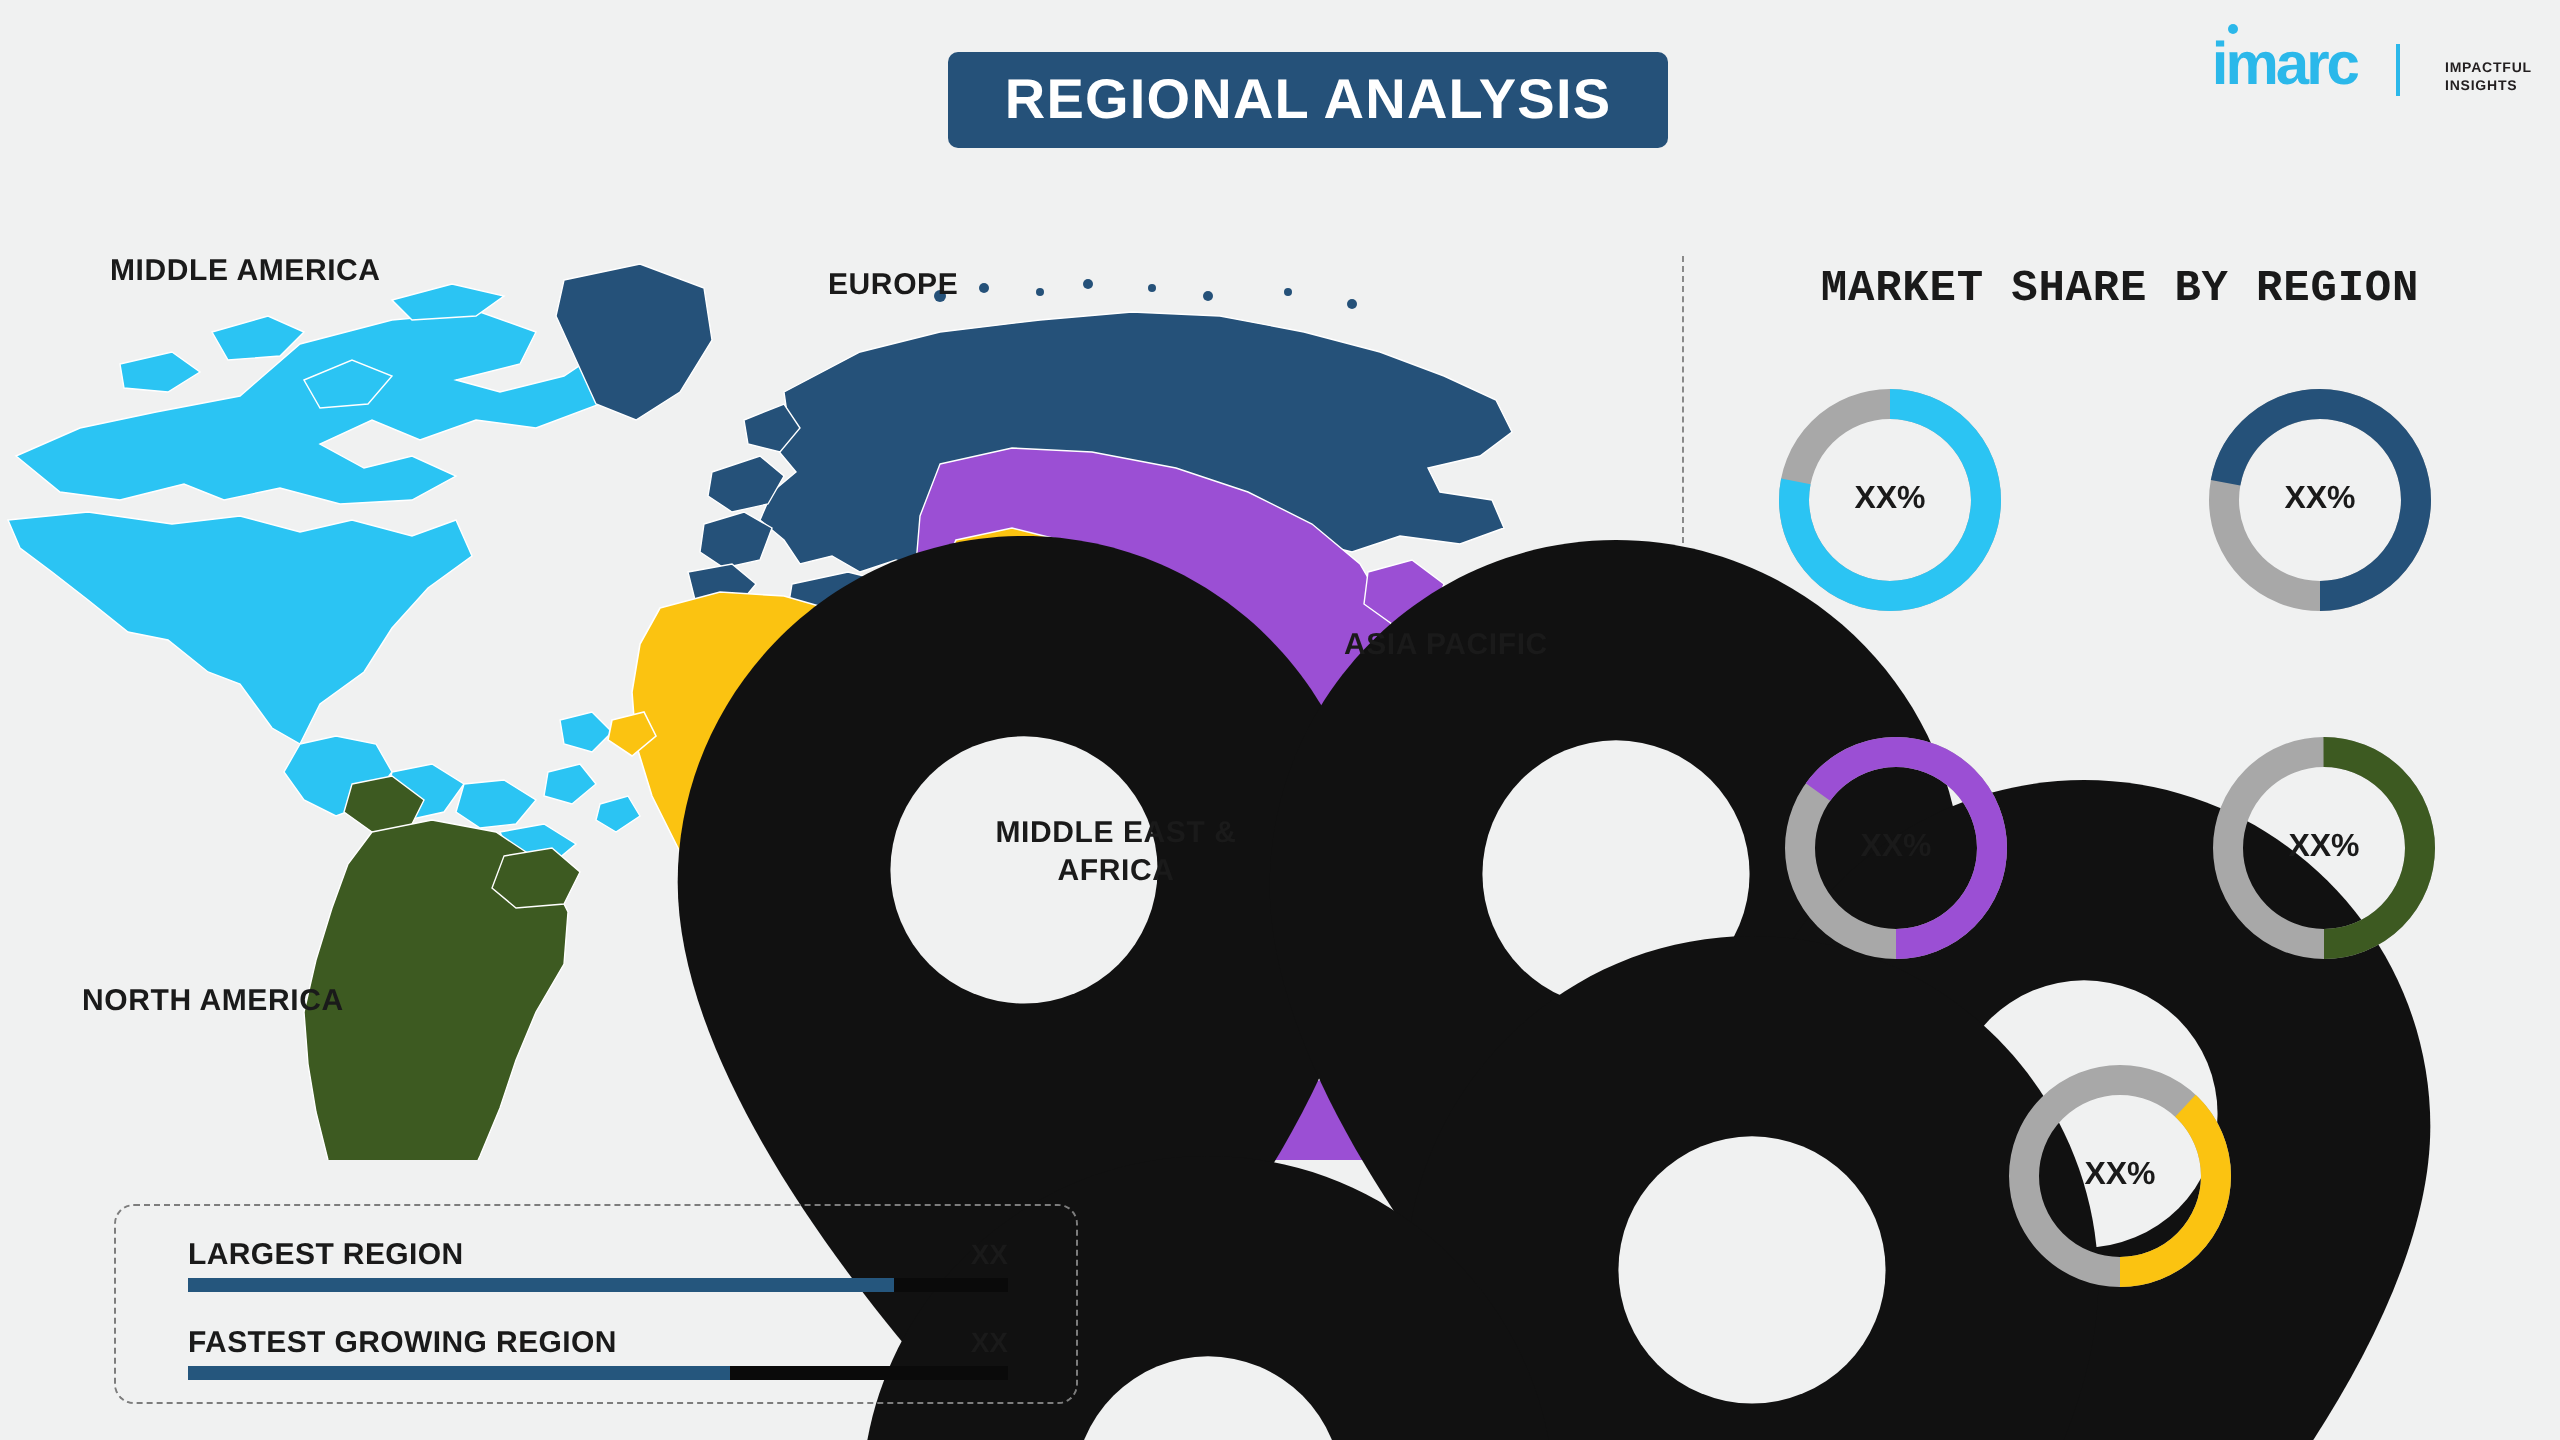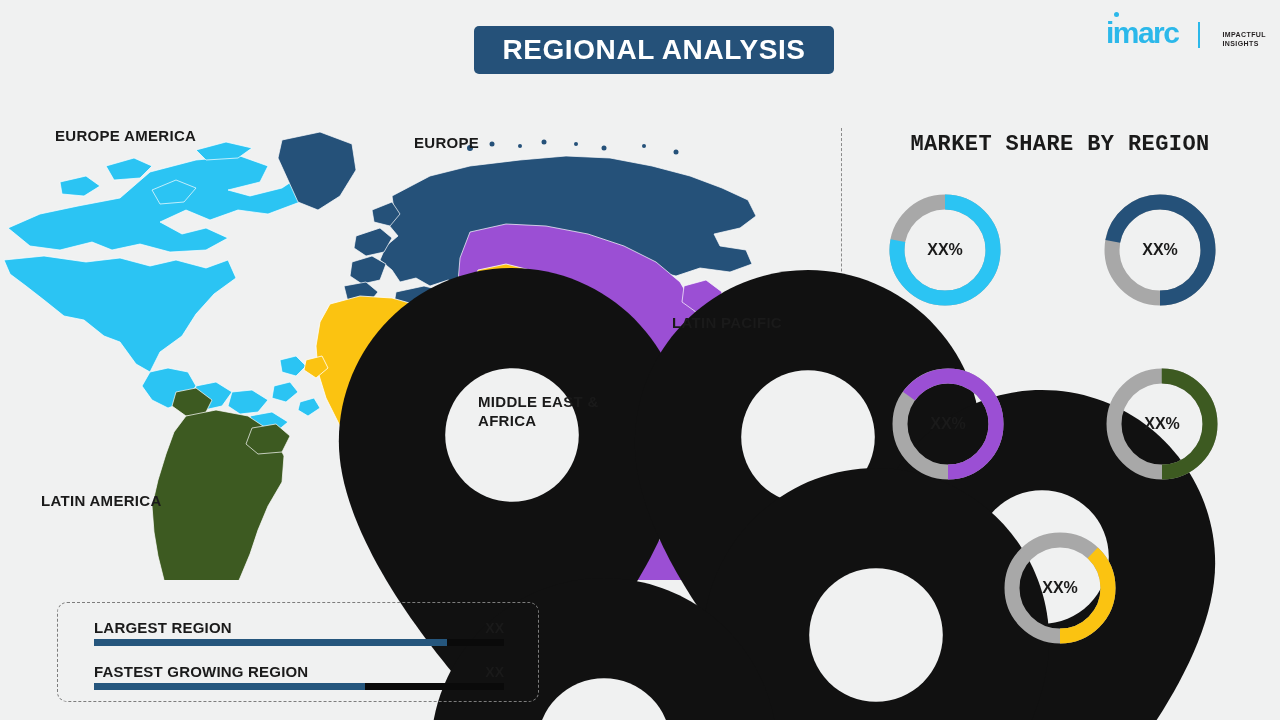--- a/index.html
+++ b/index.html
@@ -47,21 +47,21 @@
   .map-wrap svg{ display:block; width:100%; height:100%; }
 
   
   .mlabel{
     position:absolute; color:#1a1a1a; font-weight:bold;
     font-size:15px; letter-spacing:.3px; white-space:nowrap; line-height:19px;
   }
   #lbl-na{ left:55px; top:126px; }
   #lbl-eu{ left:378px; top:133px;margin-left:36px; }
   #lbl-ap{ left:672px; top:313px; }
-  #lbl-mea{ left:478px; top:392px; white-space:normal; width:160px; }
+  #lbl-mea{ left:478px; top:407px; white-space:normal; width:160px;text-align:center; }
   #lbl-la{ left:41px; top:491px; }
 
   
   .pin{ position:absolute; width:28px; height:38px; }
   #pin-na{ left:102px; top:158px; }
   #pin-eu{ left:398px; top:160px; }
   #pin-ap{ left:632px; top:280px; }
   #pin-mea{ left:466px; top:358px; }
   #pin-la{ left:194px; top:468px; }
 
@@ -251,25 +251,25 @@
     <svg class="pin" id="pin-mea" viewBox="0 0 28 38">
       <path d="M14 0C6.3 0 0 6.3 0 14c0 10.5 14 24 14 24s14-13.5 14-24C28 6.3 21.7 0 14 0z" fill="#111111"></path>
       <circle cx="14" cy="13.5" r="5.4" fill="#f0f1f1"></circle>
     </svg>
     <svg class="pin" id="pin-la" viewBox="0 0 28 38">
       <path d="M14 0C6.3 0 0 6.3 0 14c0 10.5 14 24 14 24s14-13.5 14-24C28 6.3 21.7 0 14 0z" fill="#111111"></path>
       <circle cx="14" cy="13.5" r="5.4" fill="#f0f1f1"></circle>
     </svg>
   </div>
 
-  <div class="mlabel" id="lbl-na">EUROPE AMERICA</div>
+  <div class="mlabel" id="lbl-na">MIDDLE AMERICA</div>
   <div class="mlabel" id="lbl-eu">EUROPE</div>
-  <div class="mlabel" id="lbl-ap">LATIN PACIFIC</div>
+  <div class="mlabel" id="lbl-ap">ASIA PACIFIC</div>
   <div class="mlabel" id="lbl-mea">MIDDLE EAST &amp; AFRICA</div>
-  <div class="mlabel" id="lbl-la">LATIN AMERICA</div>
+  <div class="mlabel" id="lbl-la">NORTH AMERICA</div>
 
   <div class="legend-box">
     <div class="legend-row" id="legend-row-1">
       <div class="legend-head">
         <span class="legend-name">FASTEST GROWING REGION</span>
         <span class="legend-val">XX</span>
       </div>
       <div class="legend-track">
         <div class="legend-fill" id="fill-1" style="width: 66%; background: rgb(37, 86, 125);"></div>
       </div>

